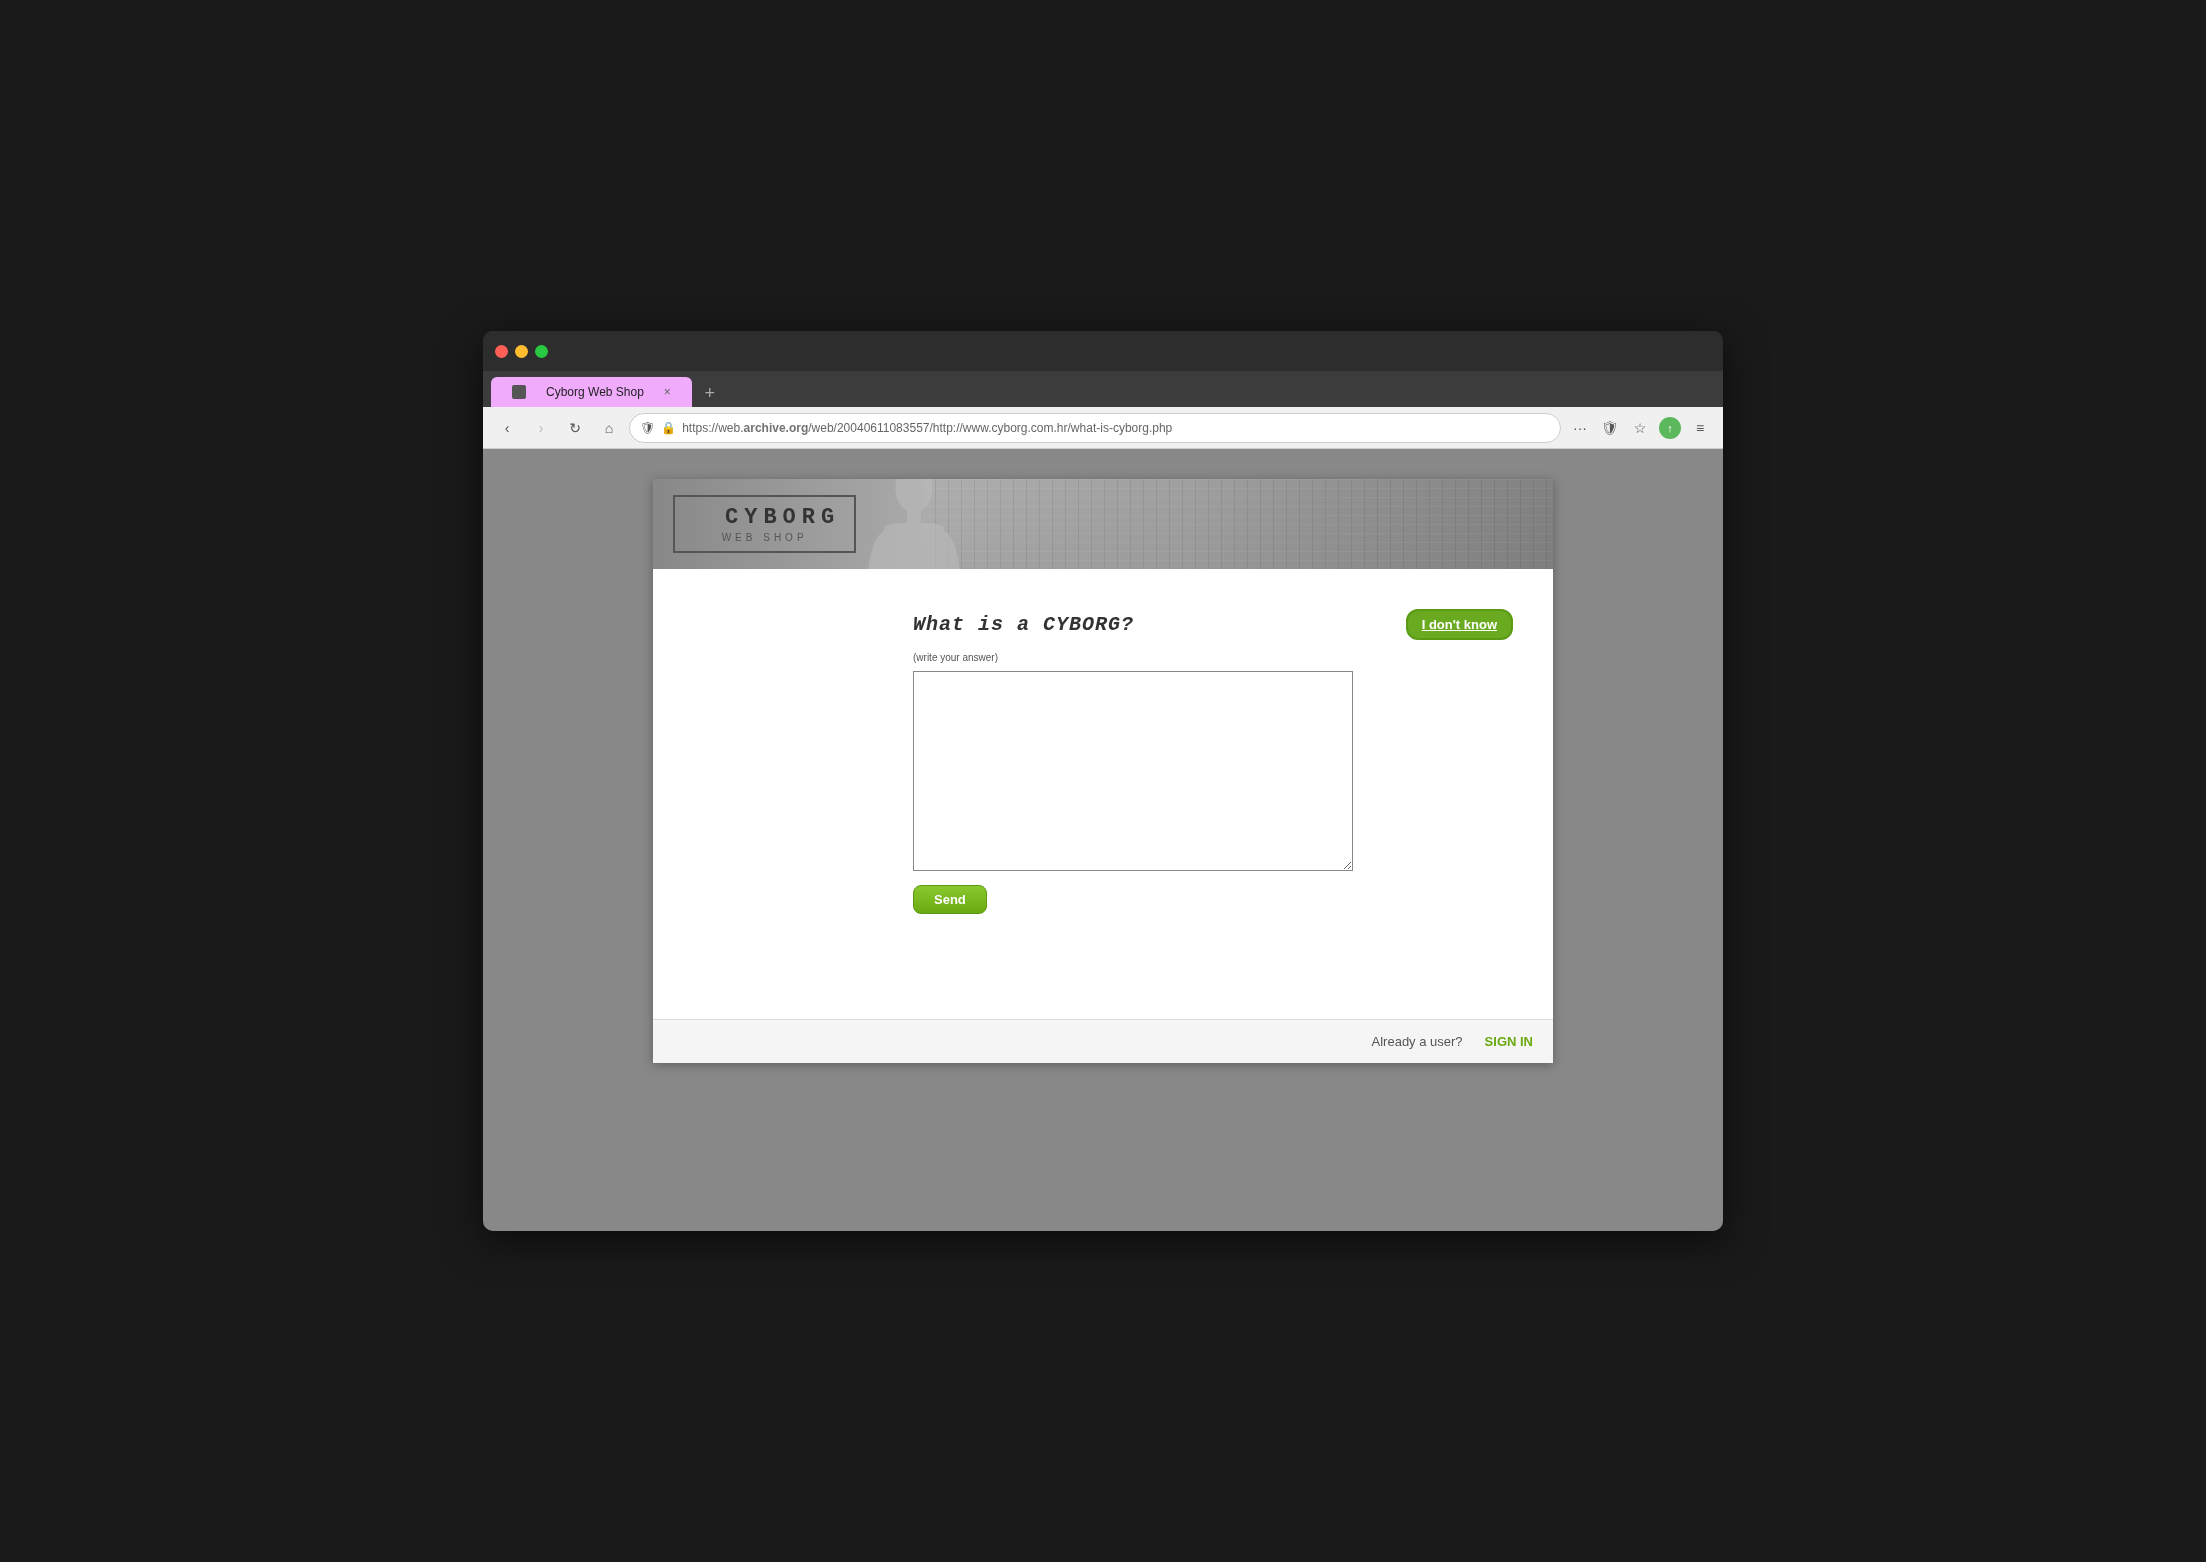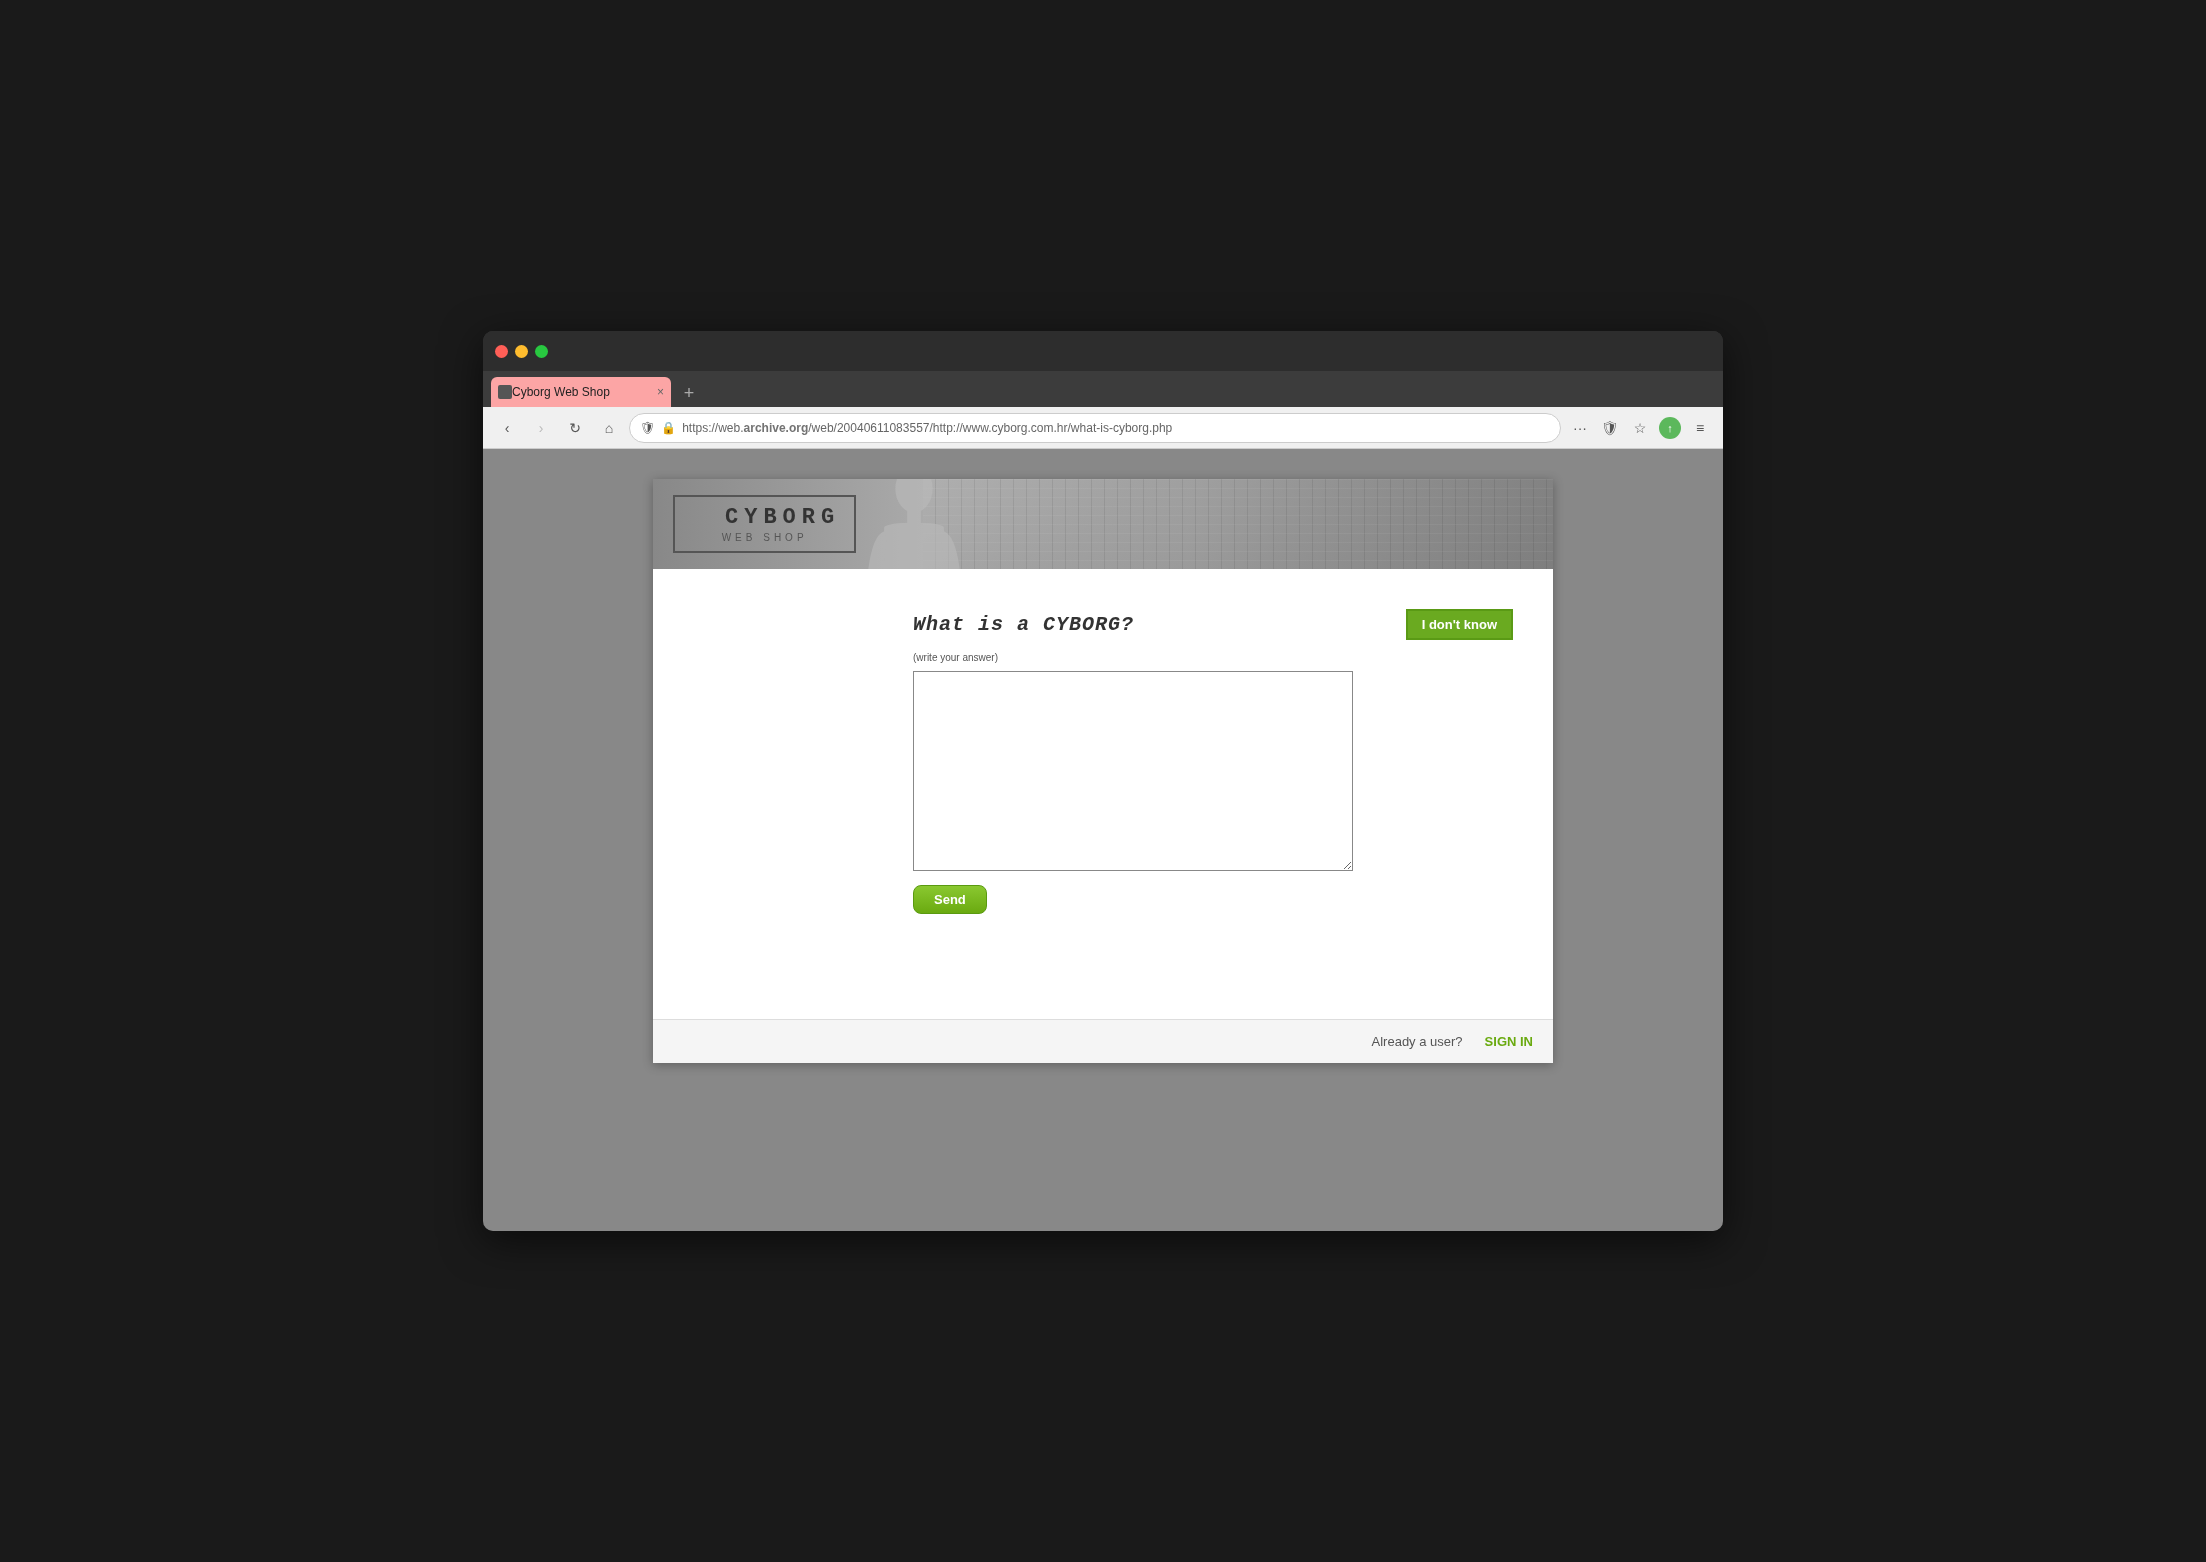--- a/index.html
+++ b/index.html
@@ -55,27 +55,27 @@
     .tab-bar {
       background: #3c3c3c;
       height: 36px;
       display: flex;
       align-items: flex-end;
       padding: 0 8px;
       flex-shrink: 0;
     }
 
     .tab-active {
-      background: #fca5a5;
+      background: #f0abfc;
       border-radius: 6px 6px 0 0;
-      padding: 0 7px;
+      padding: 0 21px;
       height: 30px;
       display: flex;
       align-items: center;
-      gap: 0;
+      gap: 20px;
       min-width: 180px;
       max-width: 220px;
     }
 
     .tab-favicon {
       width: 14px;
       height: 14px;
       background: #555;
       border-radius: 2px;
     }
@@ -317,26 +317,27 @@
       font-size: 20px;
       font-style: italic;
       color: #333;
       letter-spacing: 1px;
     }
 
     .dont-know-btn {
       background: #6aaa20;
       color: white;
       border: 2px solid #5a9a15;
-      border-radius: 0;
+      border-radius: 12px;
       padding: 6px 14px;
       font-size: 13px;
       font-weight: bold;
       cursor: pointer;
       font-family: Arial, sans-serif;
+      text-decoration: underline;
     }
 
     .write-answer-label {
       font-size: 10px;
       color: #555;
       margin-bottom: 8px;
     }
 
     .answer-textarea {
       width: 440px;

